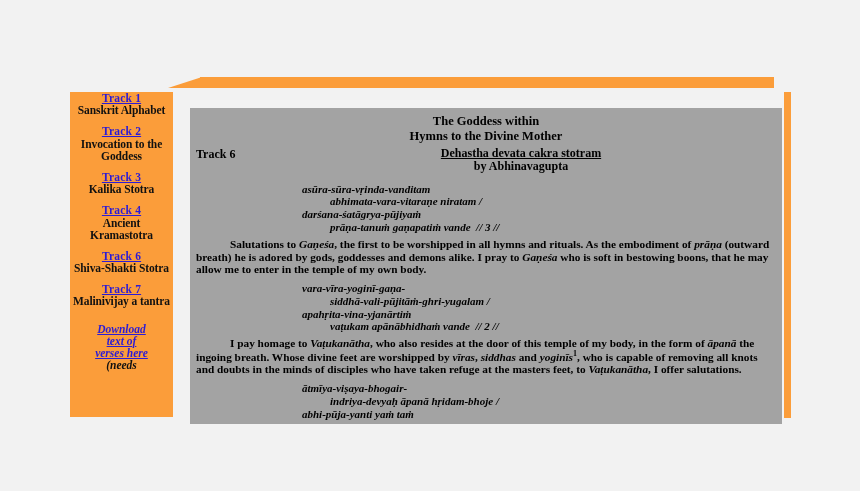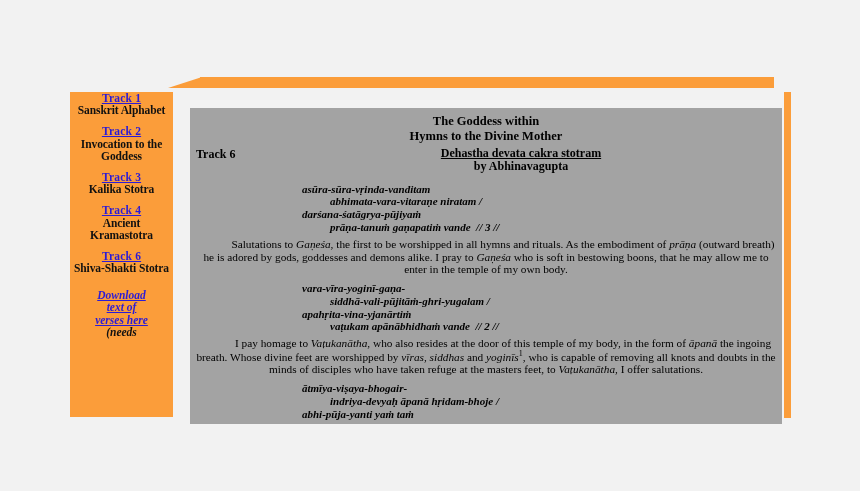--- a/index.html
+++ b/index.html
@@ -152,28 +152,28 @@
     font-size: 11px;
     line-height: 1.17;
     color: #000;
     margin: 6px 0 4px 0;
     padding-left: 112px;
   }
   .verse .v-line { display: block; white-space: pre; }
   .verse .v-line.indent { padding-left: 28px; }
 
   .gloss {
-    font-weight: normal;
+    font-weight: bold;
     font-size: 11.3px;
     line-height: 1.12;
     color: #000;
     margin: 0 0 6px 0;
     padding: 0 6px 0 6px;
     text-indent: 34px;
-    text-align: center;
+    text-align: left;
   }
   .gloss i { font-style: italic; }
   .gloss sup { font-size: 8px; vertical-align: super; }
 </style>
 </head>
 <body>
 
 <div id="top-bar-taper"></div>
 <div id="top-bar"></div>
 <div id="right-stripe"></div>
@@ -192,20 +192,24 @@
         <span class="track-link">Track 3</span>
         <span class="track-desc">Kalika Stotra</span>
       </div>
       <div class="track-block">
         <span class="track-link">Track 4</span>
         <span class="track-desc">Ancient Kramastotra</span>
       </div>
       <div class="track-block">
         <span class="track-link">Track 6</span>
         <span class="track-desc">Shiva-Shakti Stotra</span>
+      </div>
+      <div class="track-block">
+        <span class="track-link">Track 7</span>
+        <span class="track-desc">Malinivijay a tantra</span>
       </div>
     </div>
 
   <div id="download-block">
     <span class="dl-line dl-link">Download</span>
     <span class="dl-line dl-link">text of</span>
     <span class="dl-line dl-link">verses here</span>
     <span class="dl-line dl-plain">(needs</span>
 
   </div>

